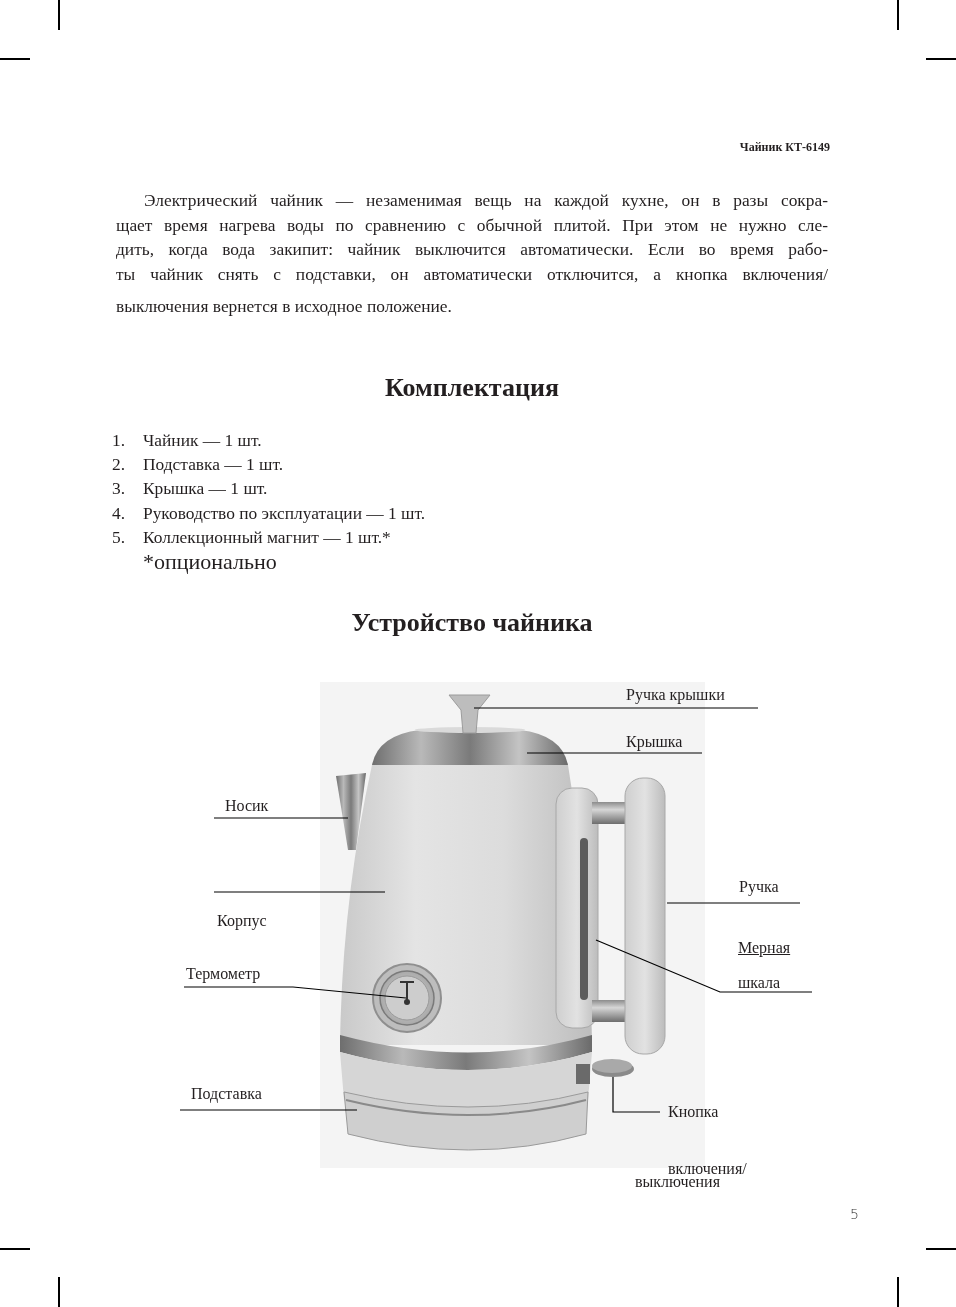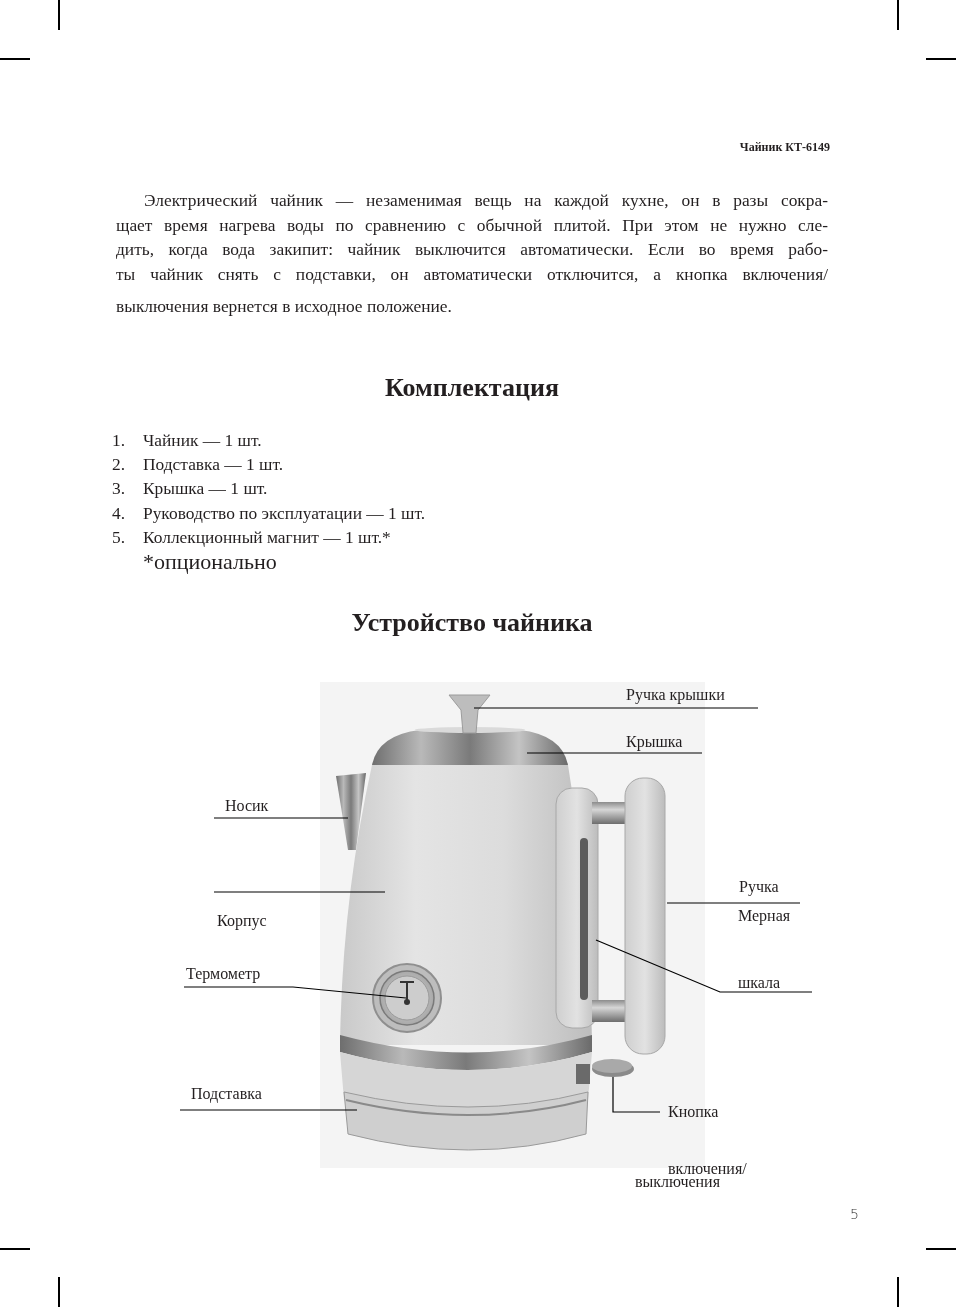--- a/index.html
+++ b/index.html
@@ -154,21 +154,21 @@
     <line x1="180" y1="1110" x2="357" y2="1110"></line>
     <polyline points="613,1077 613,1112 660,1112"></polyline>
   </g>
 </svg>
 
 <div class="lbl" style="left:626px;top:683px;">Ручка крышки</div>
 <div class="lbl" style="left:626px;top:730px;">Крышка</div>
 <div class="lbl" style="left:225px;top:794px;">Носик</div>
 <div class="lbl" style="left:217px;top:867px;margin-top:42px;">Корпус</div>
 <div class="lbl" style="left:739px;top:875px;">Ручка</div>
-<div class="lbl" style="left:738px;top:904px;">Мерная</div>
+<div class="lbl" style="left:738px;top:936px;text-decoration:underline;">Мерная</div>
 <div class="lbl" style="left:738px;top:971px;text-align:center;">шкала</div>
 <div class="lbl" style="left:186px;top:962px;">Термометр</div>
 <div class="lbl" style="left:191px;top:1082px;">Подставка</div>
 <div class="lbl" style="left:668px;top:1100px;">Кнопка</div>
 <div class="lbl" style="left:668px;top:1125px;margin-top:32px;">включения/</div>
 <div class="lbl" style="left:635px;top:1149px;margin-top:21px;">выключения</div>
 
 <div class="page-number">5</div>
 
 </body></html>

